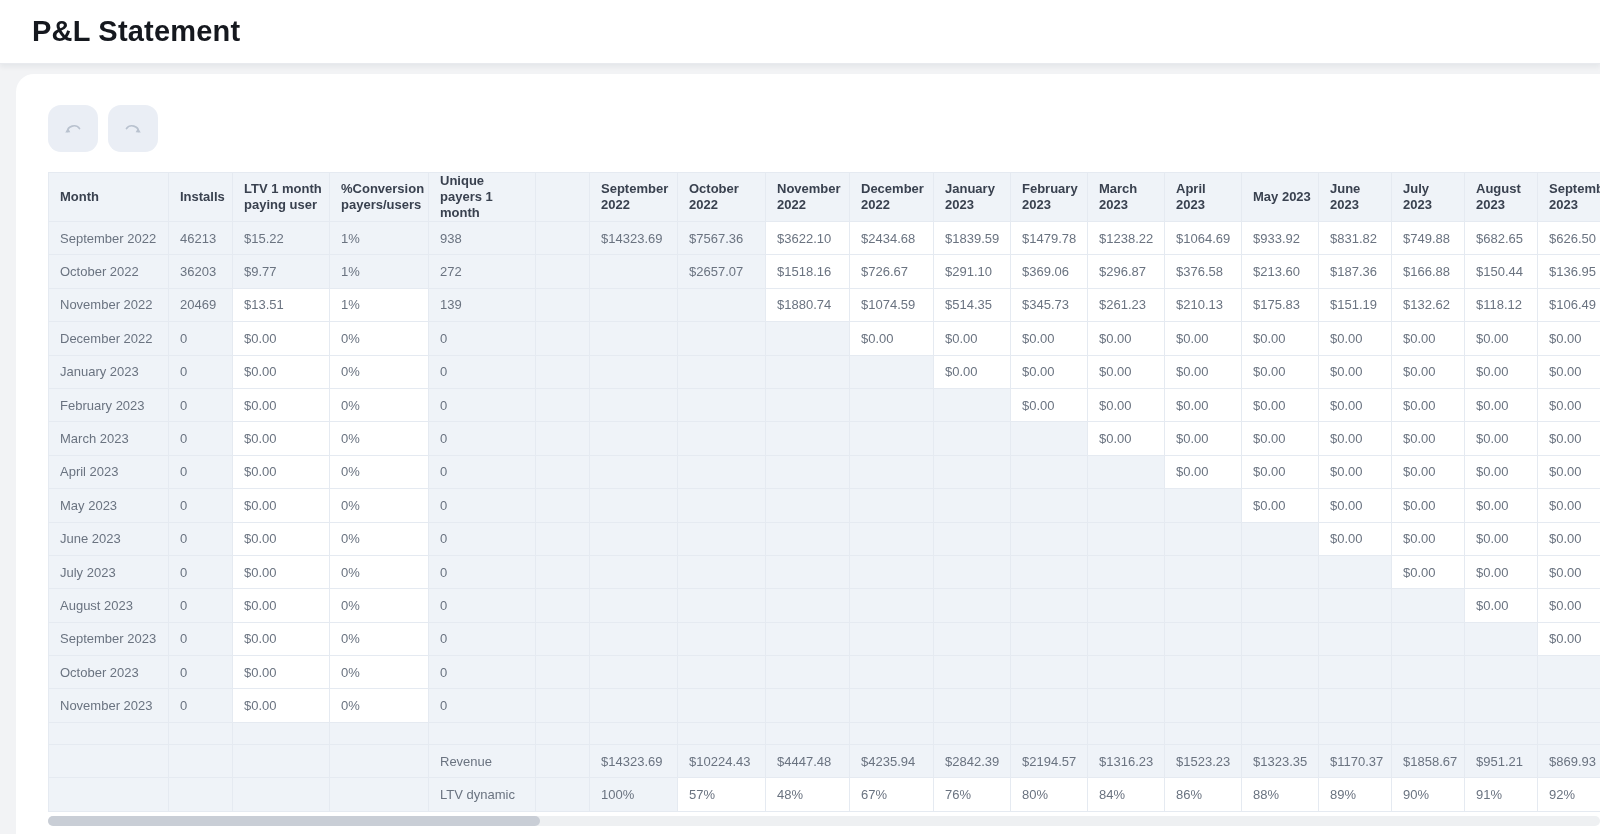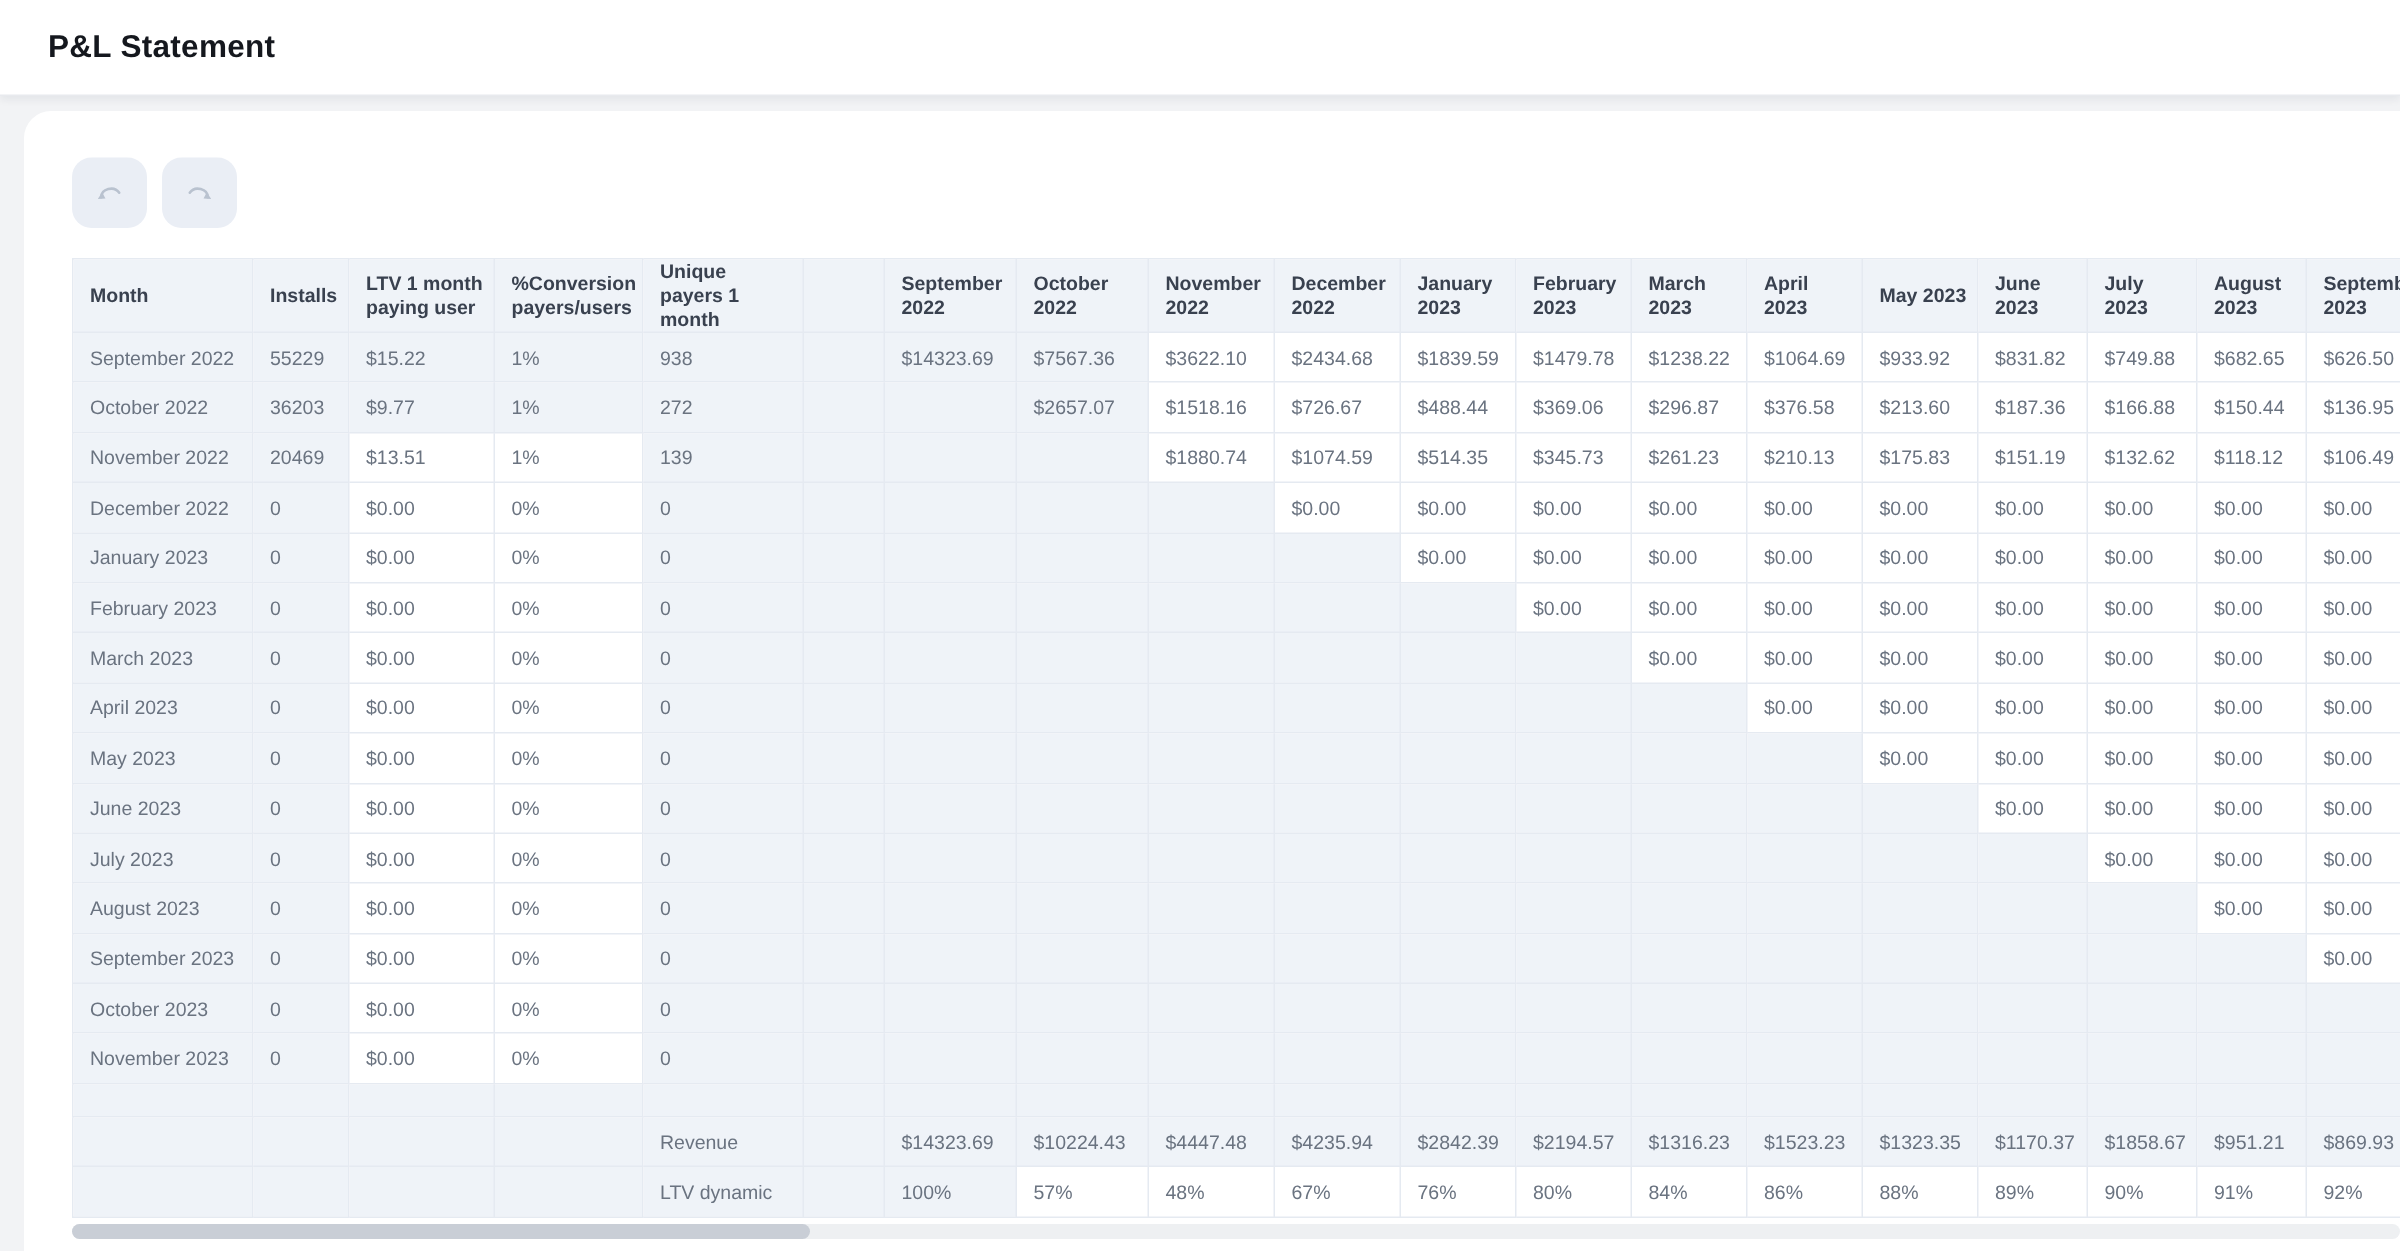--- a/index.html
+++ b/index.html
@@ -4,21 +4,21 @@
 <style>
   * { box-sizing: border-box; margin: 0; padding: 0; }
   html,body { width:1600px; height:834px; overflow:hidden;
     font-family:"Liberation Sans", sans-serif; background:#f2f3f5; }
 
   
   .titlebar { position:absolute; left:0; top:0; width:1600px; height:64px;
     background:#ffffff; border-bottom:1px solid #e8eaee;
     box-shadow:0 3px 5px rgba(25,35,55,.06);
     display:flex; align-items:center; padding-left:32px; z-index:3; }
-  .page-title { font-size:21px; font-weight:bold; color:#15181e; letter-spacing:.2px; }
+  .page-title { font-size:29px; font-weight:bold; color:#15181e; letter-spacing:.2px; }
 
   
   .card { position:absolute; left:16px; top:74px; width:1584px; height:760px;
     background:#ffffff; border-radius:18px 0 0 0; overflow:hidden; z-index:1; }
 
   
   .toolbar { display:flex; gap:10px; margin:31px 0 0 32px; }
   .tool-btn { width:50px; height:47px; border:none; border-radius:13px;
     background:#eaeef5; display:flex; align-items:center; justify-content:center;
     cursor:default; }
@@ -111,21 +111,21 @@
             <th>May 2023</th>
             <th>June 2023</th>
             <th>July 2023</th>
             <th>August 2023</th>
             <th>September 2023</th>
           </tr>
         </thead>
         <tbody>
           <tr>
             <td class="blue">September 2022</td>
-            <td class="blue">55229</td>
+            <td class="blue">46213</td>
             <td class="blue">$15.22</td>
             <td class="blue">1%</td>
             <td class="blue">938</td>
             <td class="blue"></td>
             <td class="blue">$14323.69</td>
             <td class="blue">$7567.36</td>
             <td class="white">$3622.10</td>
             <td class="white">$2434.68</td>
             <td class="white">$1839.59</td>
             <td class="white">$1479.78</td>
@@ -141,21 +141,21 @@
             <td class="blue">October 2022</td>
             <td class="blue">36203</td>
             <td class="blue">$9.77</td>
             <td class="blue">1%</td>
             <td class="blue">272</td>
             <td class="blue"></td>
             <td class="blue"></td>
             <td class="blue">$2657.07</td>
             <td class="white">$1518.16</td>
             <td class="white">$726.67</td>
-            <td class="white">$488.44</td>
+            <td class="white">$291.10</td>
             <td class="white">$369.06</td>
             <td class="white">$296.87</td>
             <td class="white">$376.58</td>
             <td class="white">$213.60</td>
             <td class="white">$187.36</td>
             <td class="white">$166.88</td>
             <td class="white">$150.44</td>
             <td class="white">$136.95</td>
           </tr>
           <tr>

